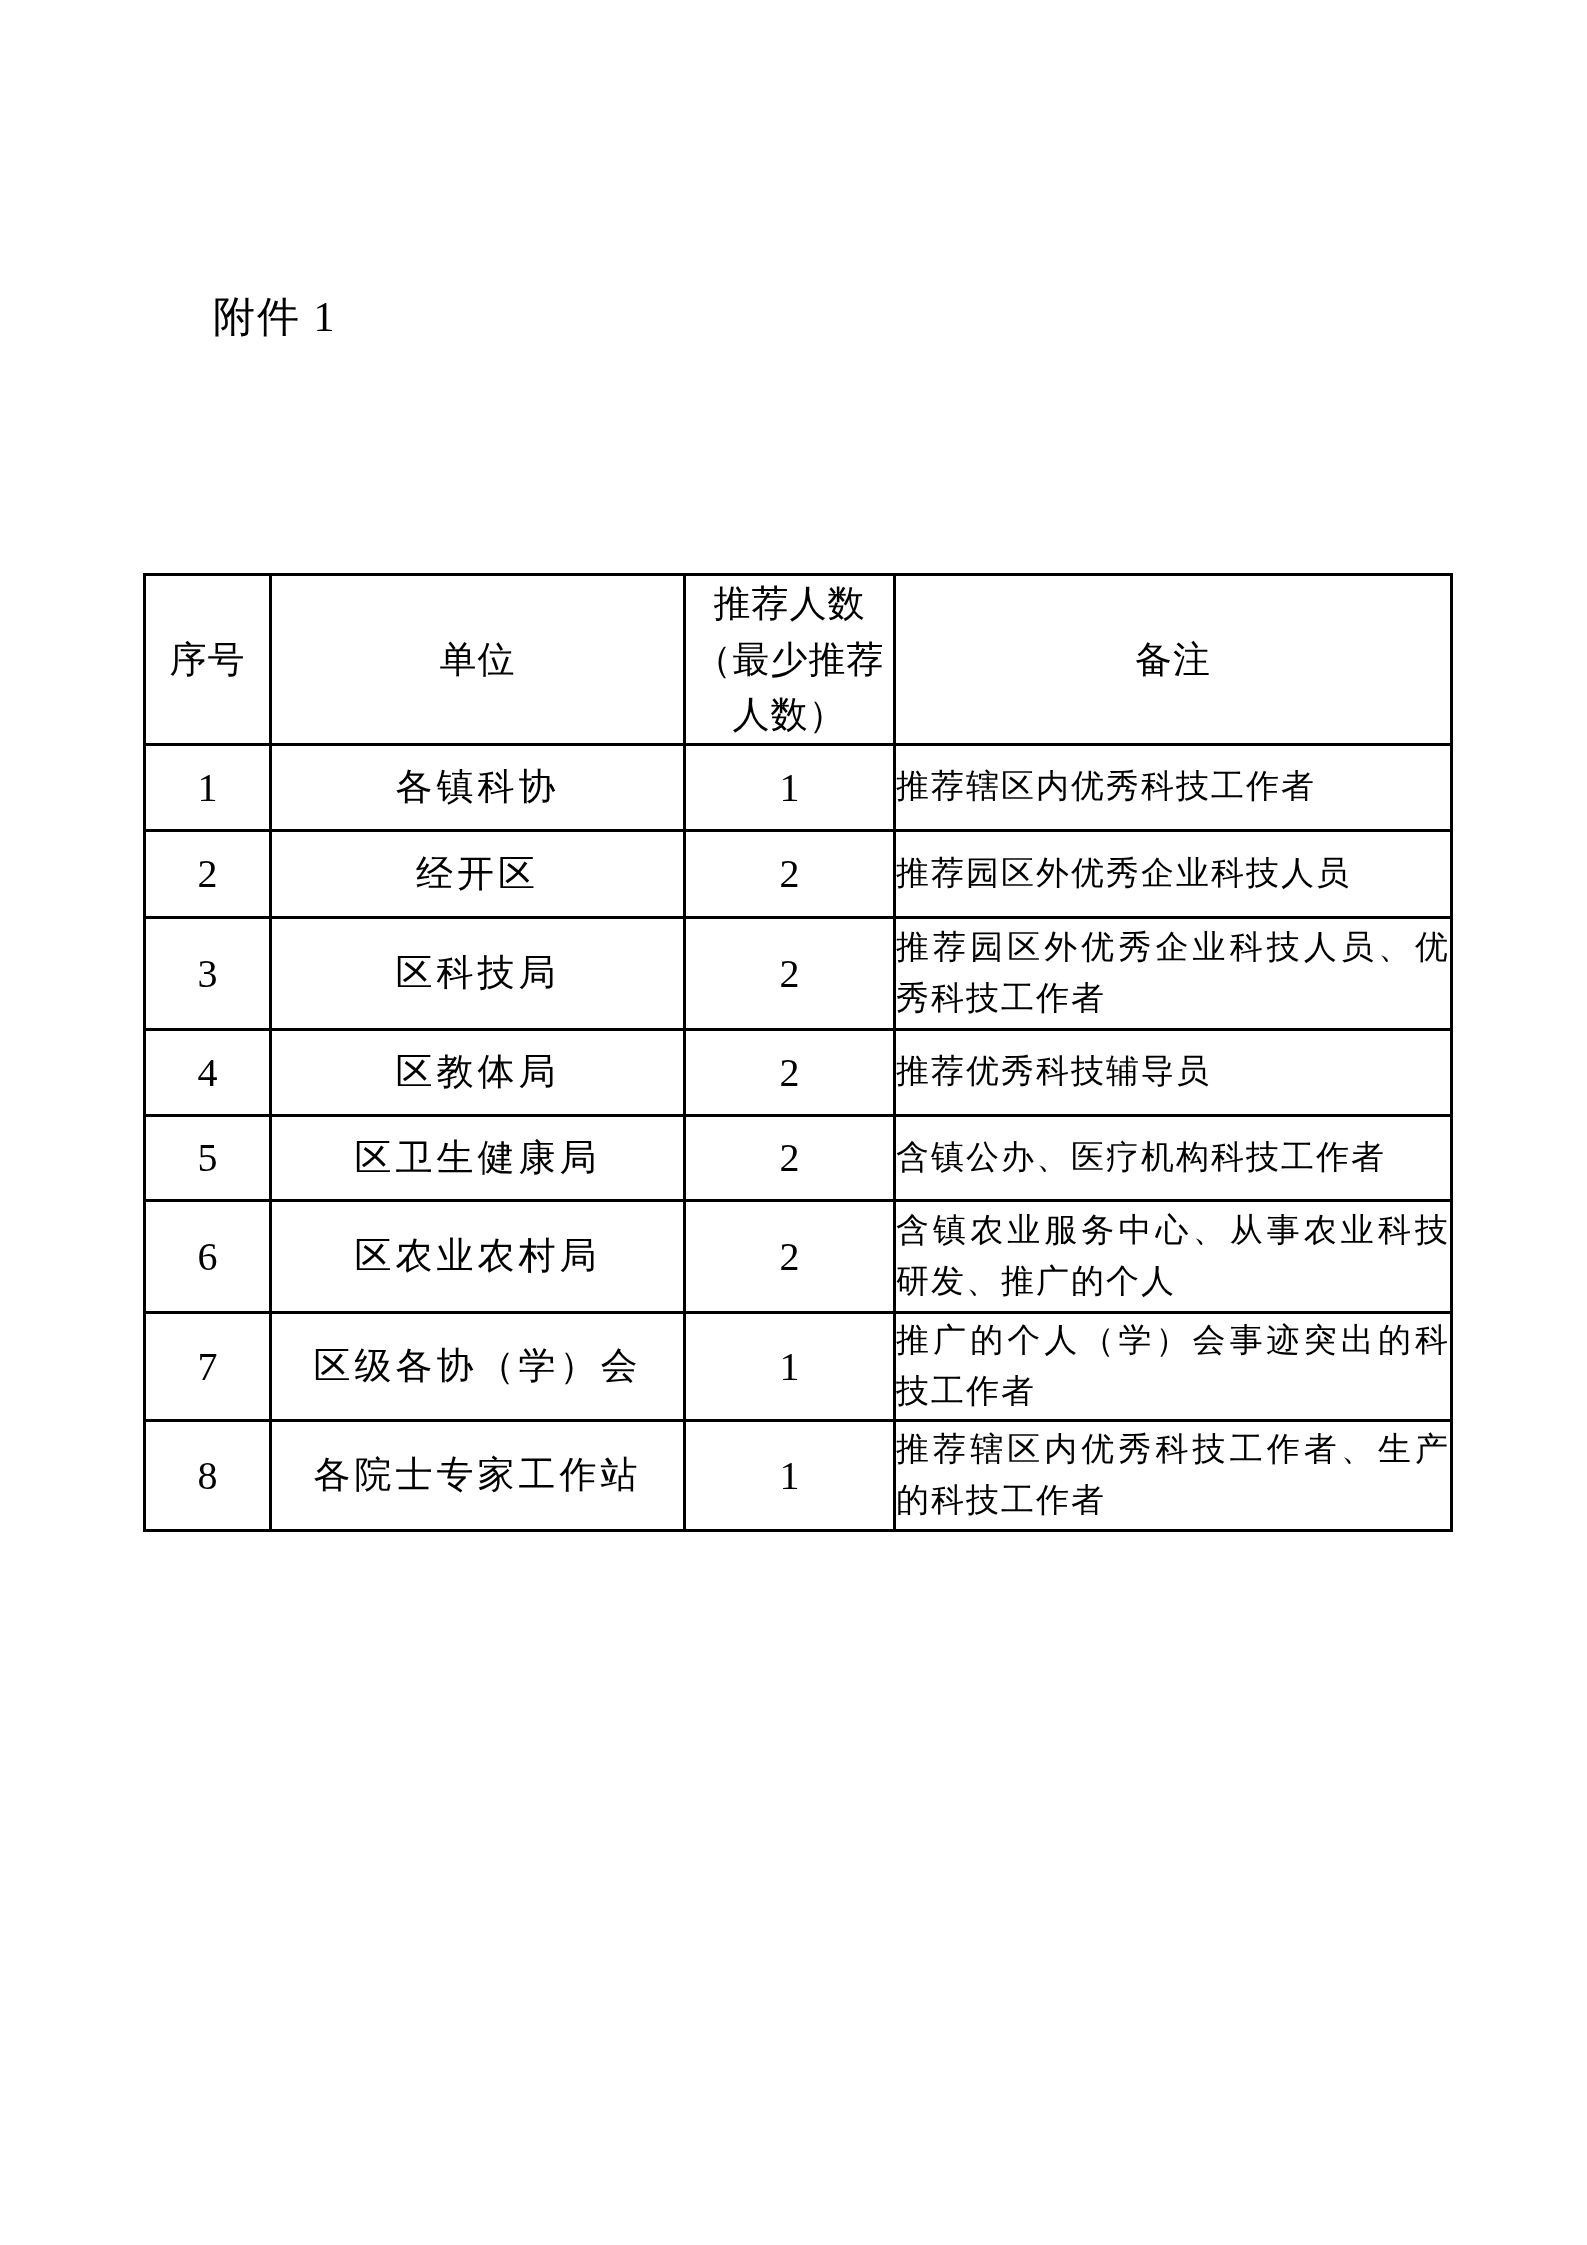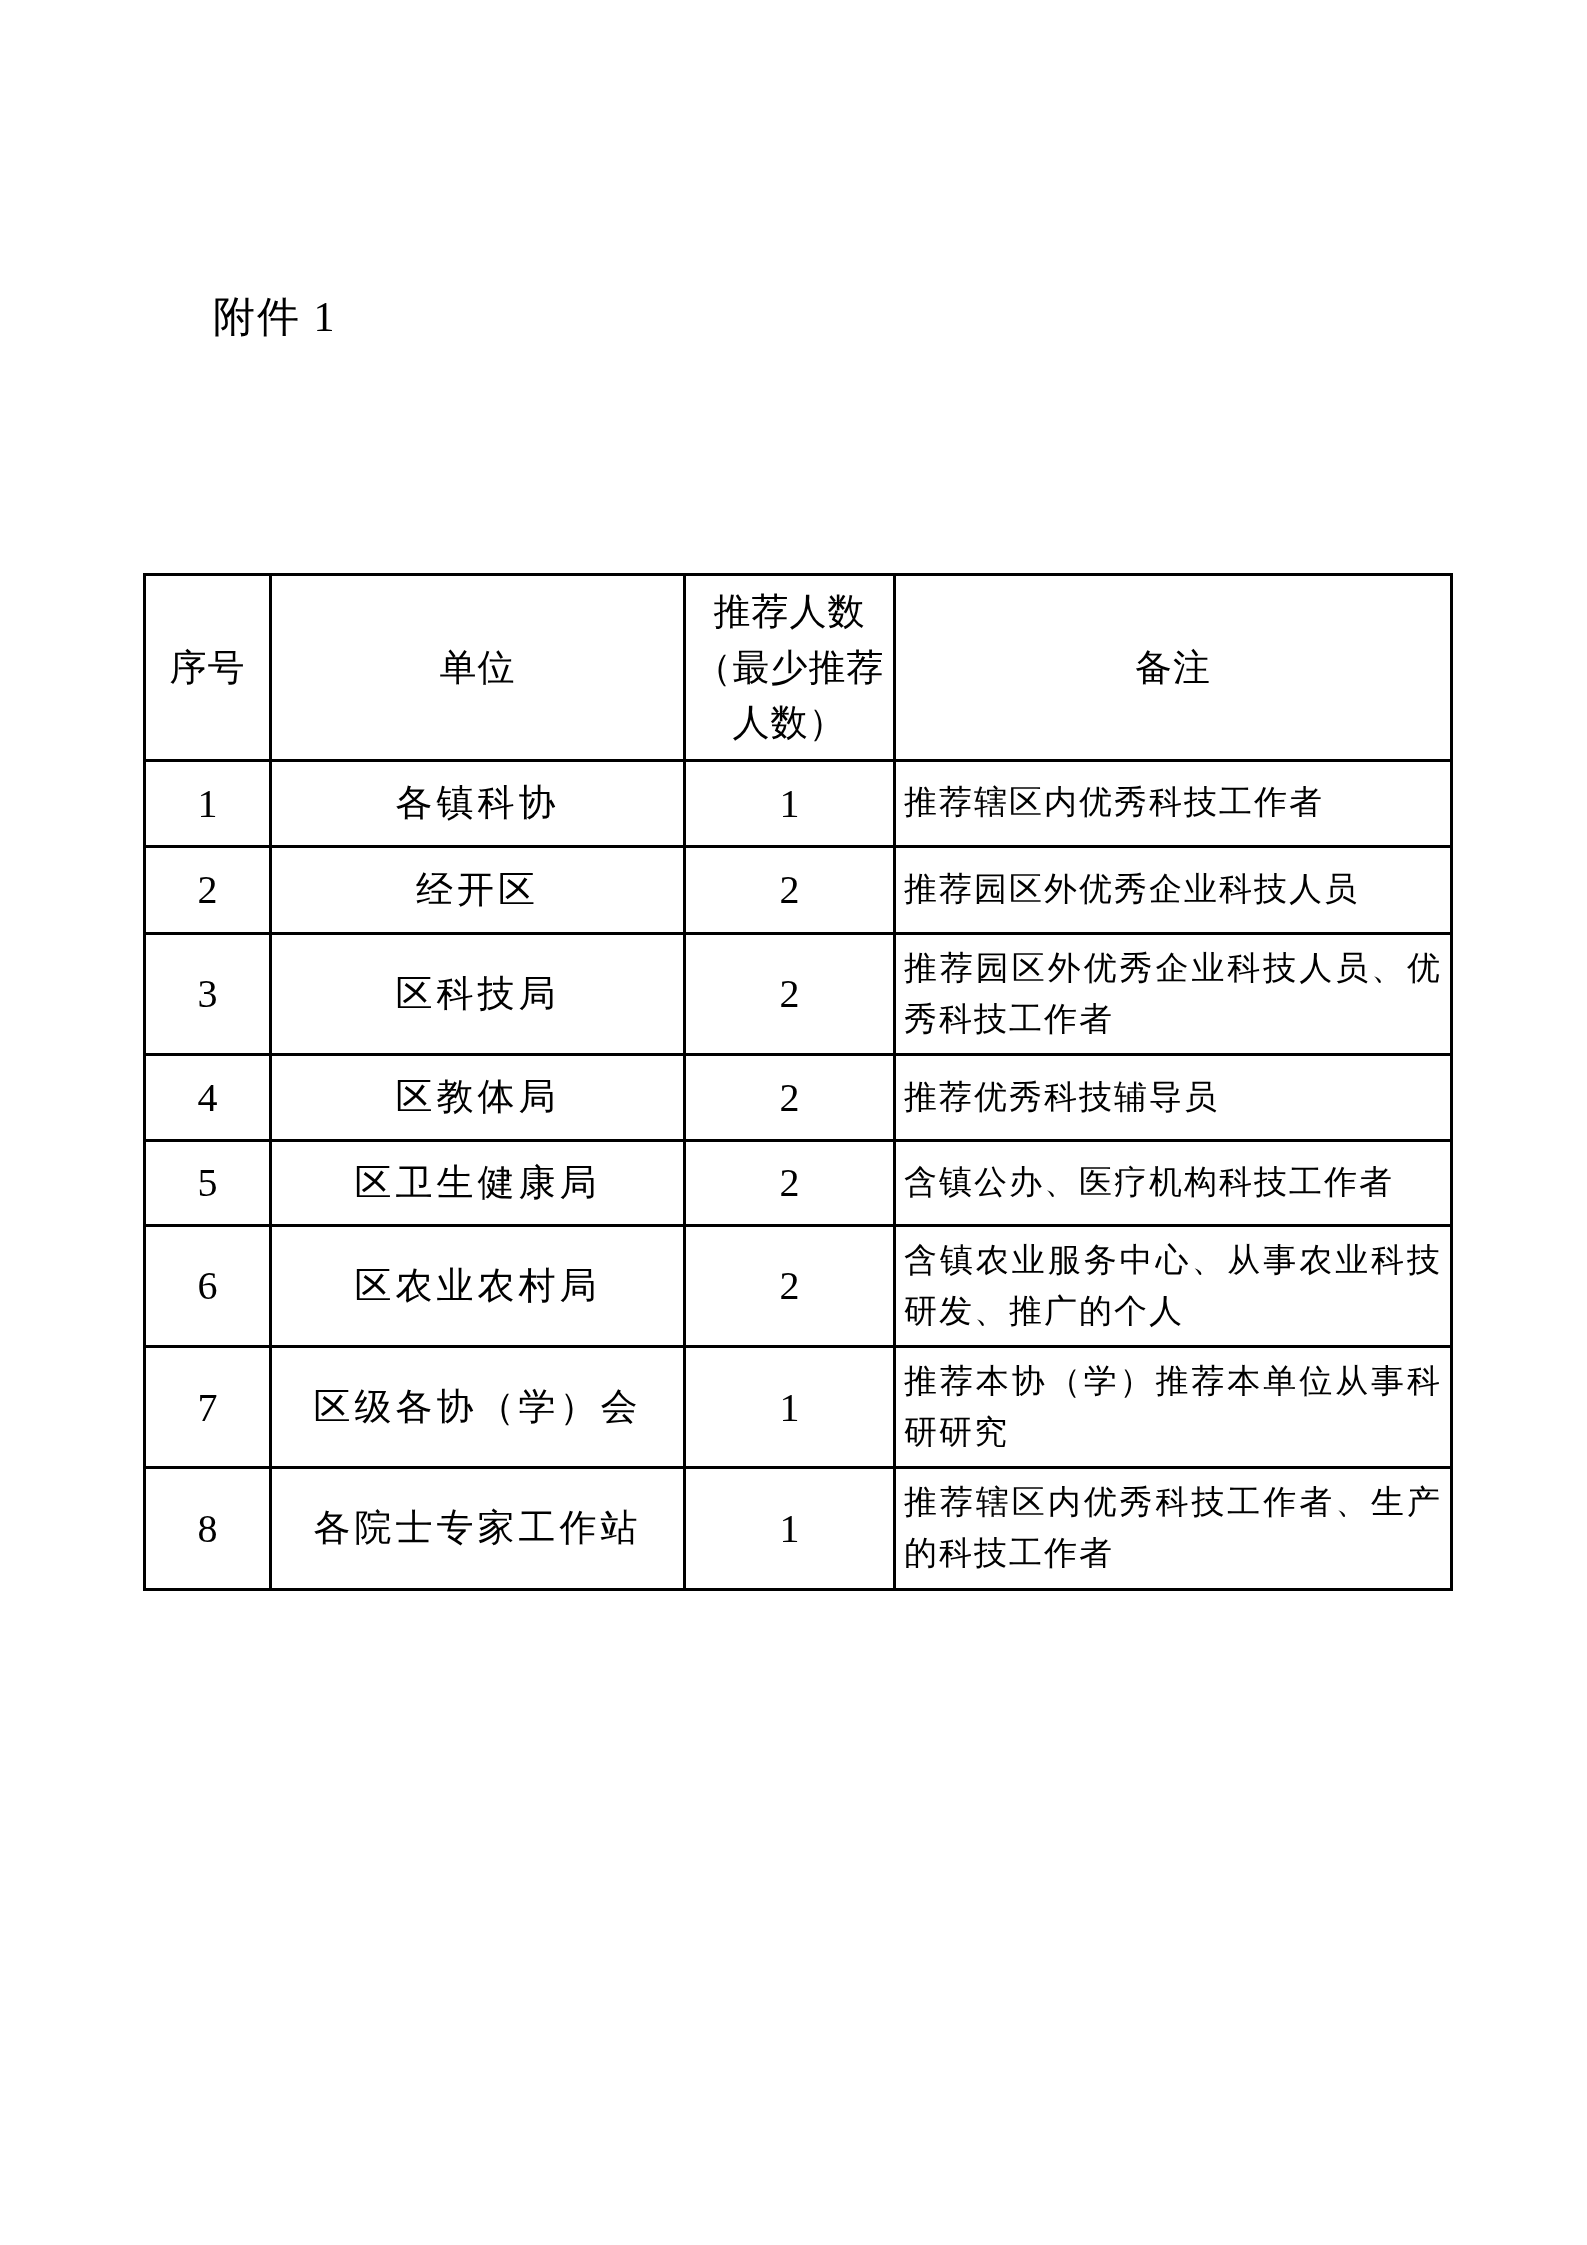--- a/index.html
+++ b/index.html
@@ -38,21 +38,21 @@
   table.alloc {
     position: absolute;
     left: 143px;
     top: 573px;
     width: 1307px;
     border-collapse: collapse;
     table-layout: fixed;
   }
   table.alloc th, table.alloc td {
     border: 3px solid #000000;
-    padding: 8px;
+    padding: 0;
     font-weight: normal;
     overflow: hidden;
   }
   col.c-no    { width: 126px; }
   col.c-unit  { width: 414px; }
   col.c-count { width: 210px; }
   col.c-remark{ width: 557px; }
 
   th.h-cell {
     font-size: 37px;
@@ -164,21 +164,21 @@
         <td class="cell-no">6</td>
         <td class="cell-unit">区农业农村局</td>
         <td class="cell-count">2</td>
         <td class="cell-remark">含镇农业服务中心、从事农业科技研发、推广的个人</td>
       </tr>
 
       <tr style="height:108px;">
         <td class="cell-no">7</td>
         <td class="cell-unit">区级各协（学）会</td>
         <td class="cell-count">1</td>
-        <td class="cell-remark">推荐本协（学）推荐本单位从事科研研究</td>
+        <td class="cell-remark">推广的个人（学）会事迹突出的科技工作者</td>
       </tr>
 
       <tr style="height:110px;">
         <td class="cell-no">8</td>
         <td class="cell-unit">各院士专家工作站</td>
         <td class="cell-count">1</td>
         <td class="cell-remark">推荐辖区内优秀科技工作者、生产的科技工作者</td>
       </tr>
 
     </tbody>

